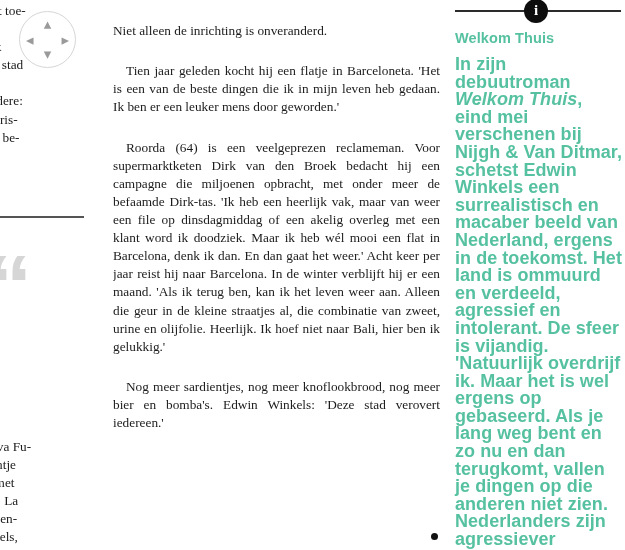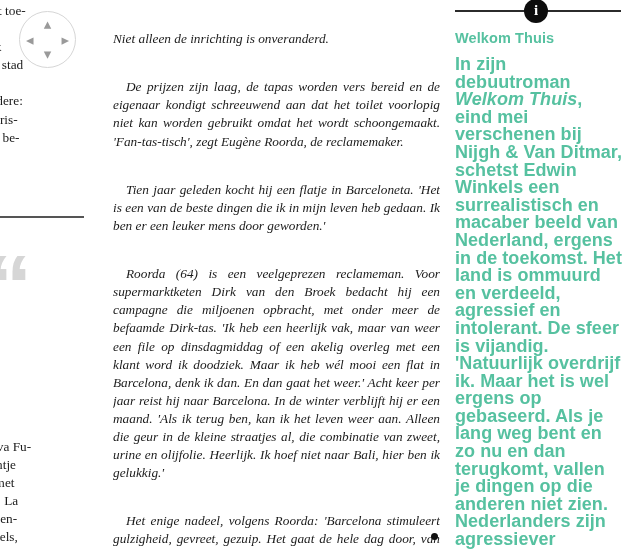--- a/index.html
+++ b/index.html
@@ -62,21 +62,21 @@
     position:absolute;left:-46px;top:438px;width:146px;
     font-size:13.3px;line-height:18.1px;
   }
 
   
   #middle-column{
     position:absolute;
     left:113px;top:0px;width:327px;height:550px;
     overflow:hidden;
   }
-  #middle-column .para{margin:12px 0 0 0;font-style:italic;}
+  #middle-column .para{margin:4px 0 0 0;}
   #middle-column .para.ind{text-indent:13px;}
   #end-dot{
     position:absolute;right:2px;bottom:10px;
     width:7px;height:7px;border-radius:50%;
     background:#111;
   }
 
   
   #right-column{
     position:absolute;
@@ -170,24 +170,22 @@
 restaurantje
 de stad met
 lustreert. La
 ndere clien-
 merendeels,
 lf gebleven.</div>
   </div>
 
   <div id="middle-column" class="serif-col">
     <p class="para">Niet alleen de inrichting is onveranderd.</p>
-    <p class="para ind">De prijzen zijn laag, de tapas worden vers bereid en de eigenaar kondigt schreeuwend aan dat het toilet voorlopig niet kan worden gebruikt omdat het wordt schoongemaakt. 'Fan-tas-tisch', zegt Eugène Roorda, de reclamemaker.</p>
     <p class="para ind">Tien jaar geleden kocht hij een flatje in Barceloneta. 'Het is een van de beste dingen die ik in mijn leven heb gedaan. Ik ben er een leuker mens door geworden.'</p>
     <p class="para ind">Roorda (64) is een veelgeprezen reclameman. Voor supermarktketen Dirk van den Broek bedacht hij een campagne die miljoenen opbracht, met onder meer de befaamde Dirk-tas. 'Ik heb een heerlijk vak, maar van weer een file op dinsdagmiddag of een akelig overleg met een klant word ik doodziek. Maar ik heb wél mooi een flat in Barcelona, denk ik dan. En dan gaat het weer.' Acht keer per jaar reist hij naar Barcelona. In de winter verblijft hij er een maand. 'Als ik terug ben, kan ik het leven weer aan. Alleen die geur in de kleine straatjes al, die combinatie van zweet, urine en olijfolie. Heerlijk. Ik hoef niet naar Bali, hier ben ik gelukkig.'</p>
-    <p class="para ind">Het enige nadeel, volgens Roorda: 'Barcelona stimuleert gulzigheid, gevreet, gezuip. Het gaat de hele dag door, van de ene bar naar de andere.'</p>
     <p class="para ind">Nog meer sardientjes, nog meer knoflookbrood, nog meer bier en bomba's. Edwin Winkels: 'Deze stad verovert iedereen.'</p>
     <div id="end-dot"></div>
   </div>
 
   <div id="right-column">
     <div id="right-rule"></div>
 
     <div id="info-icon">
       <span>i</span>
     </div>

